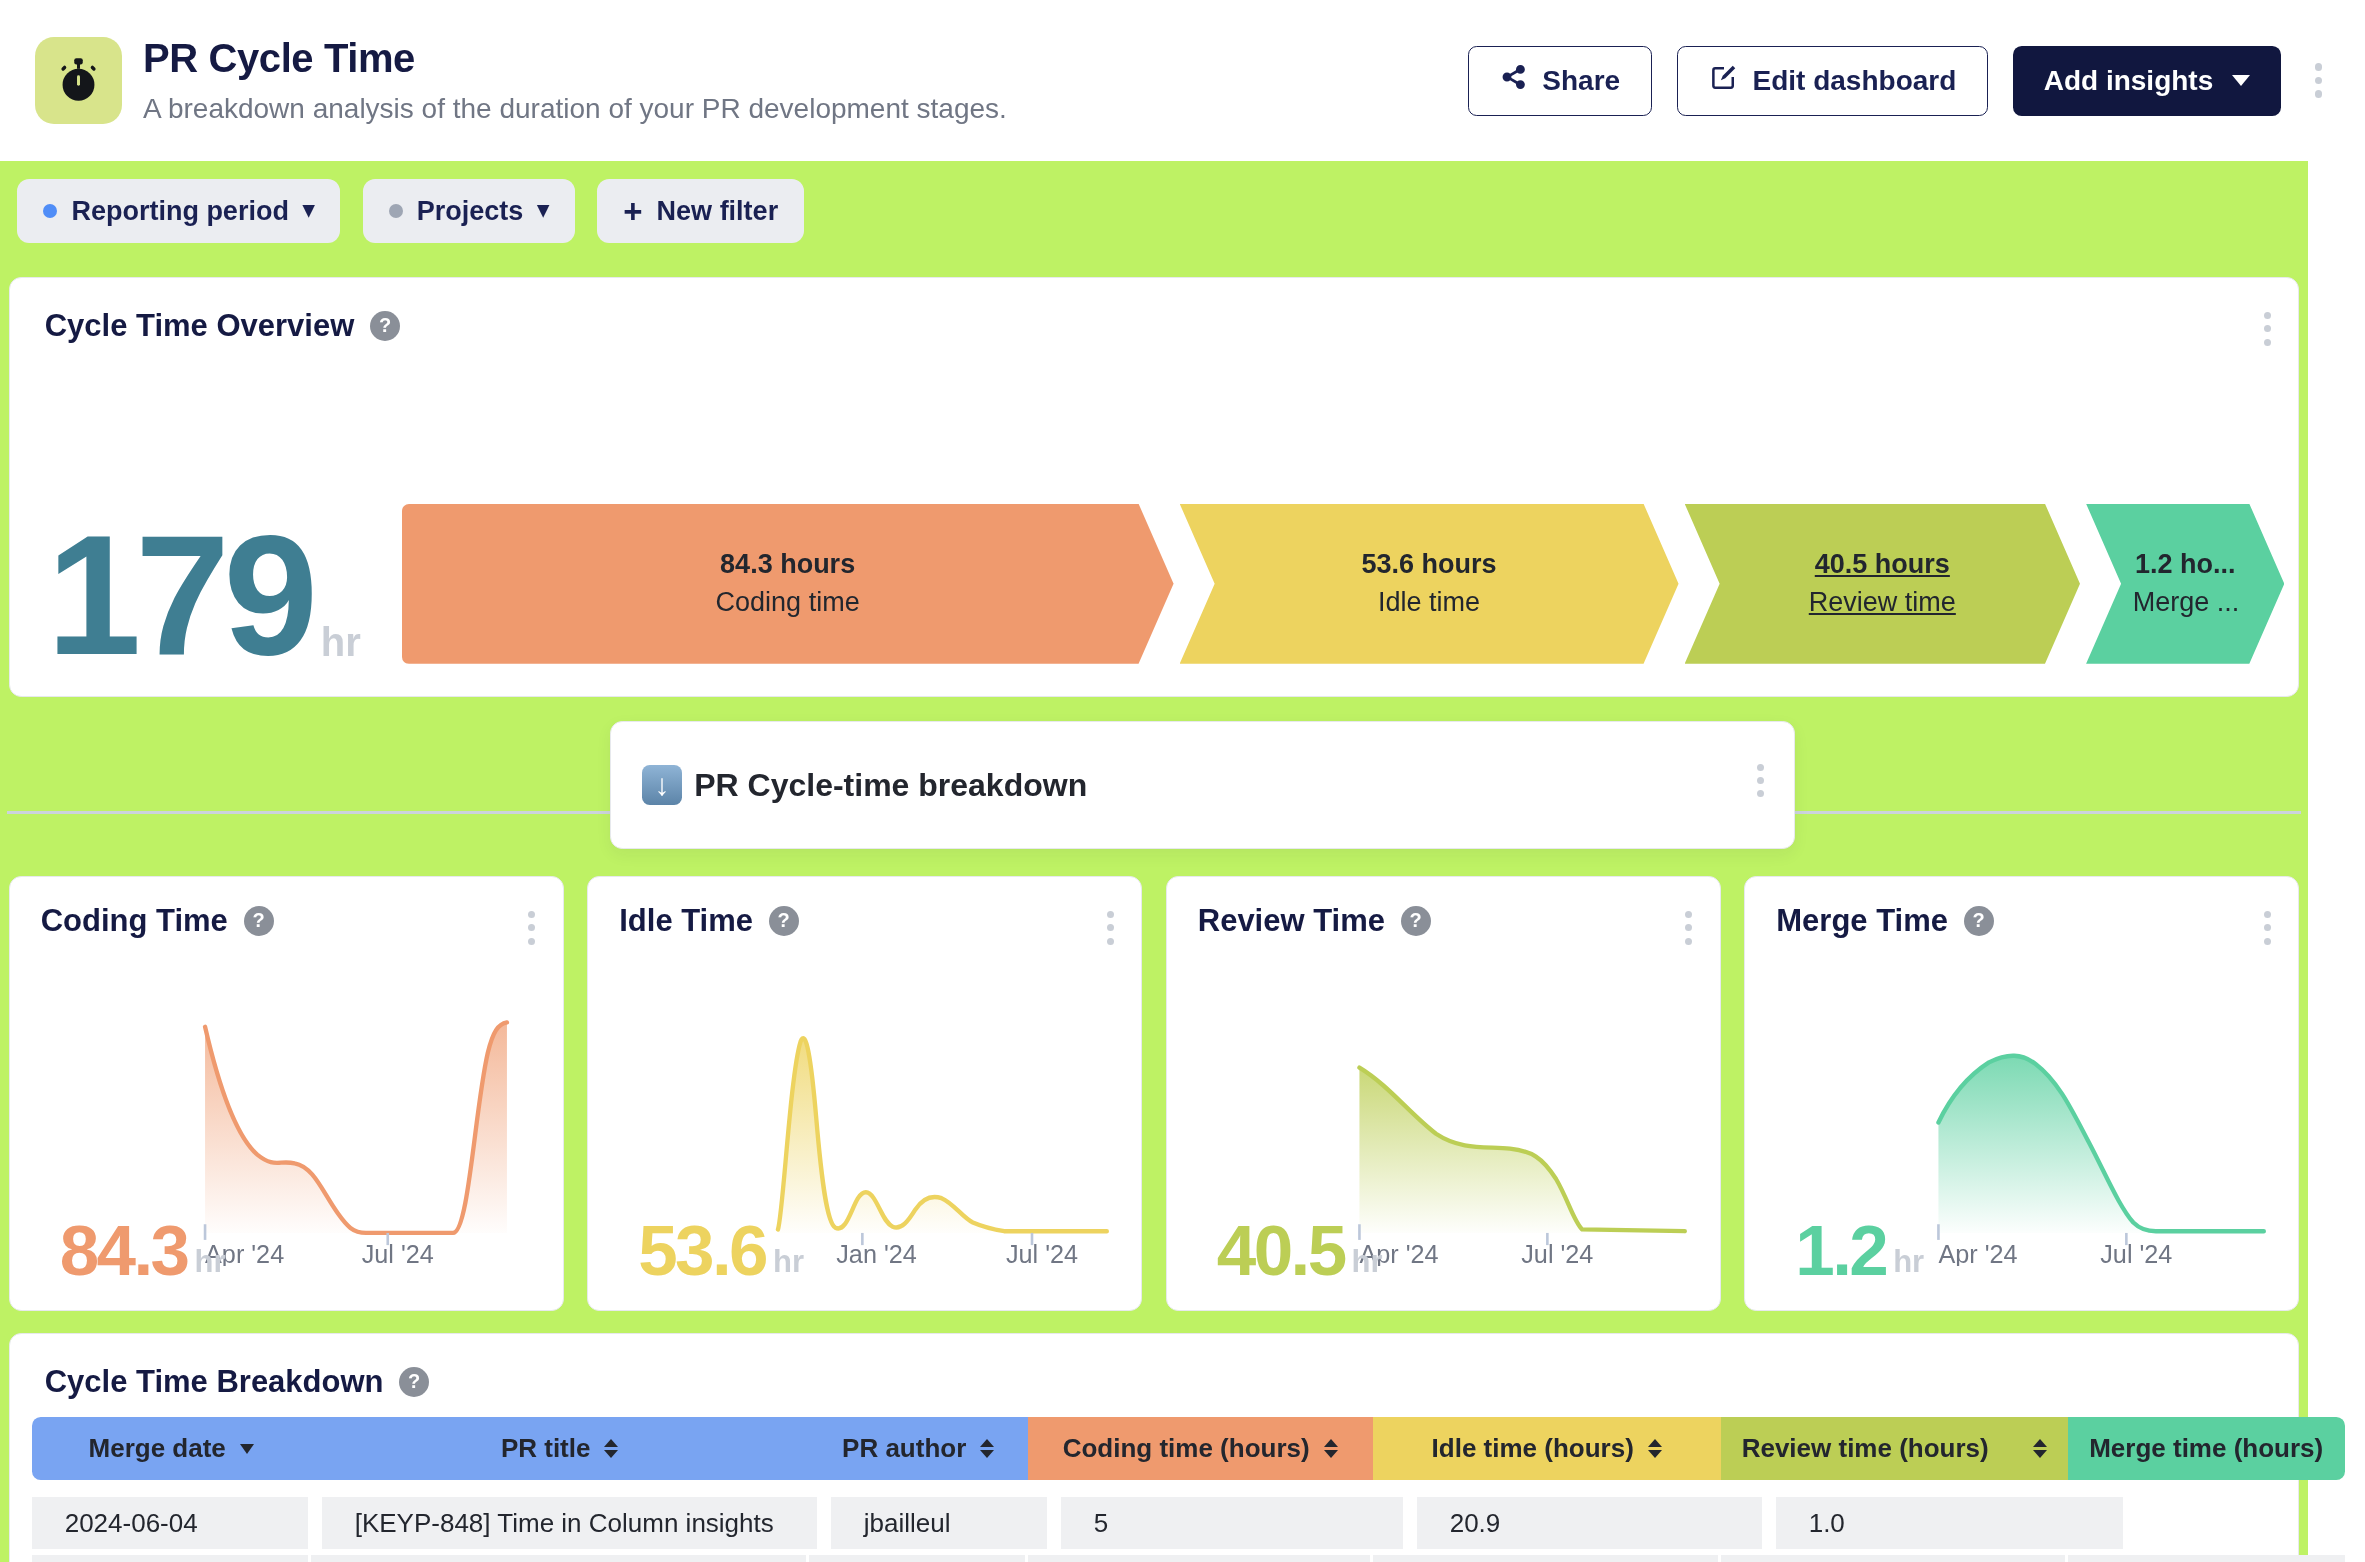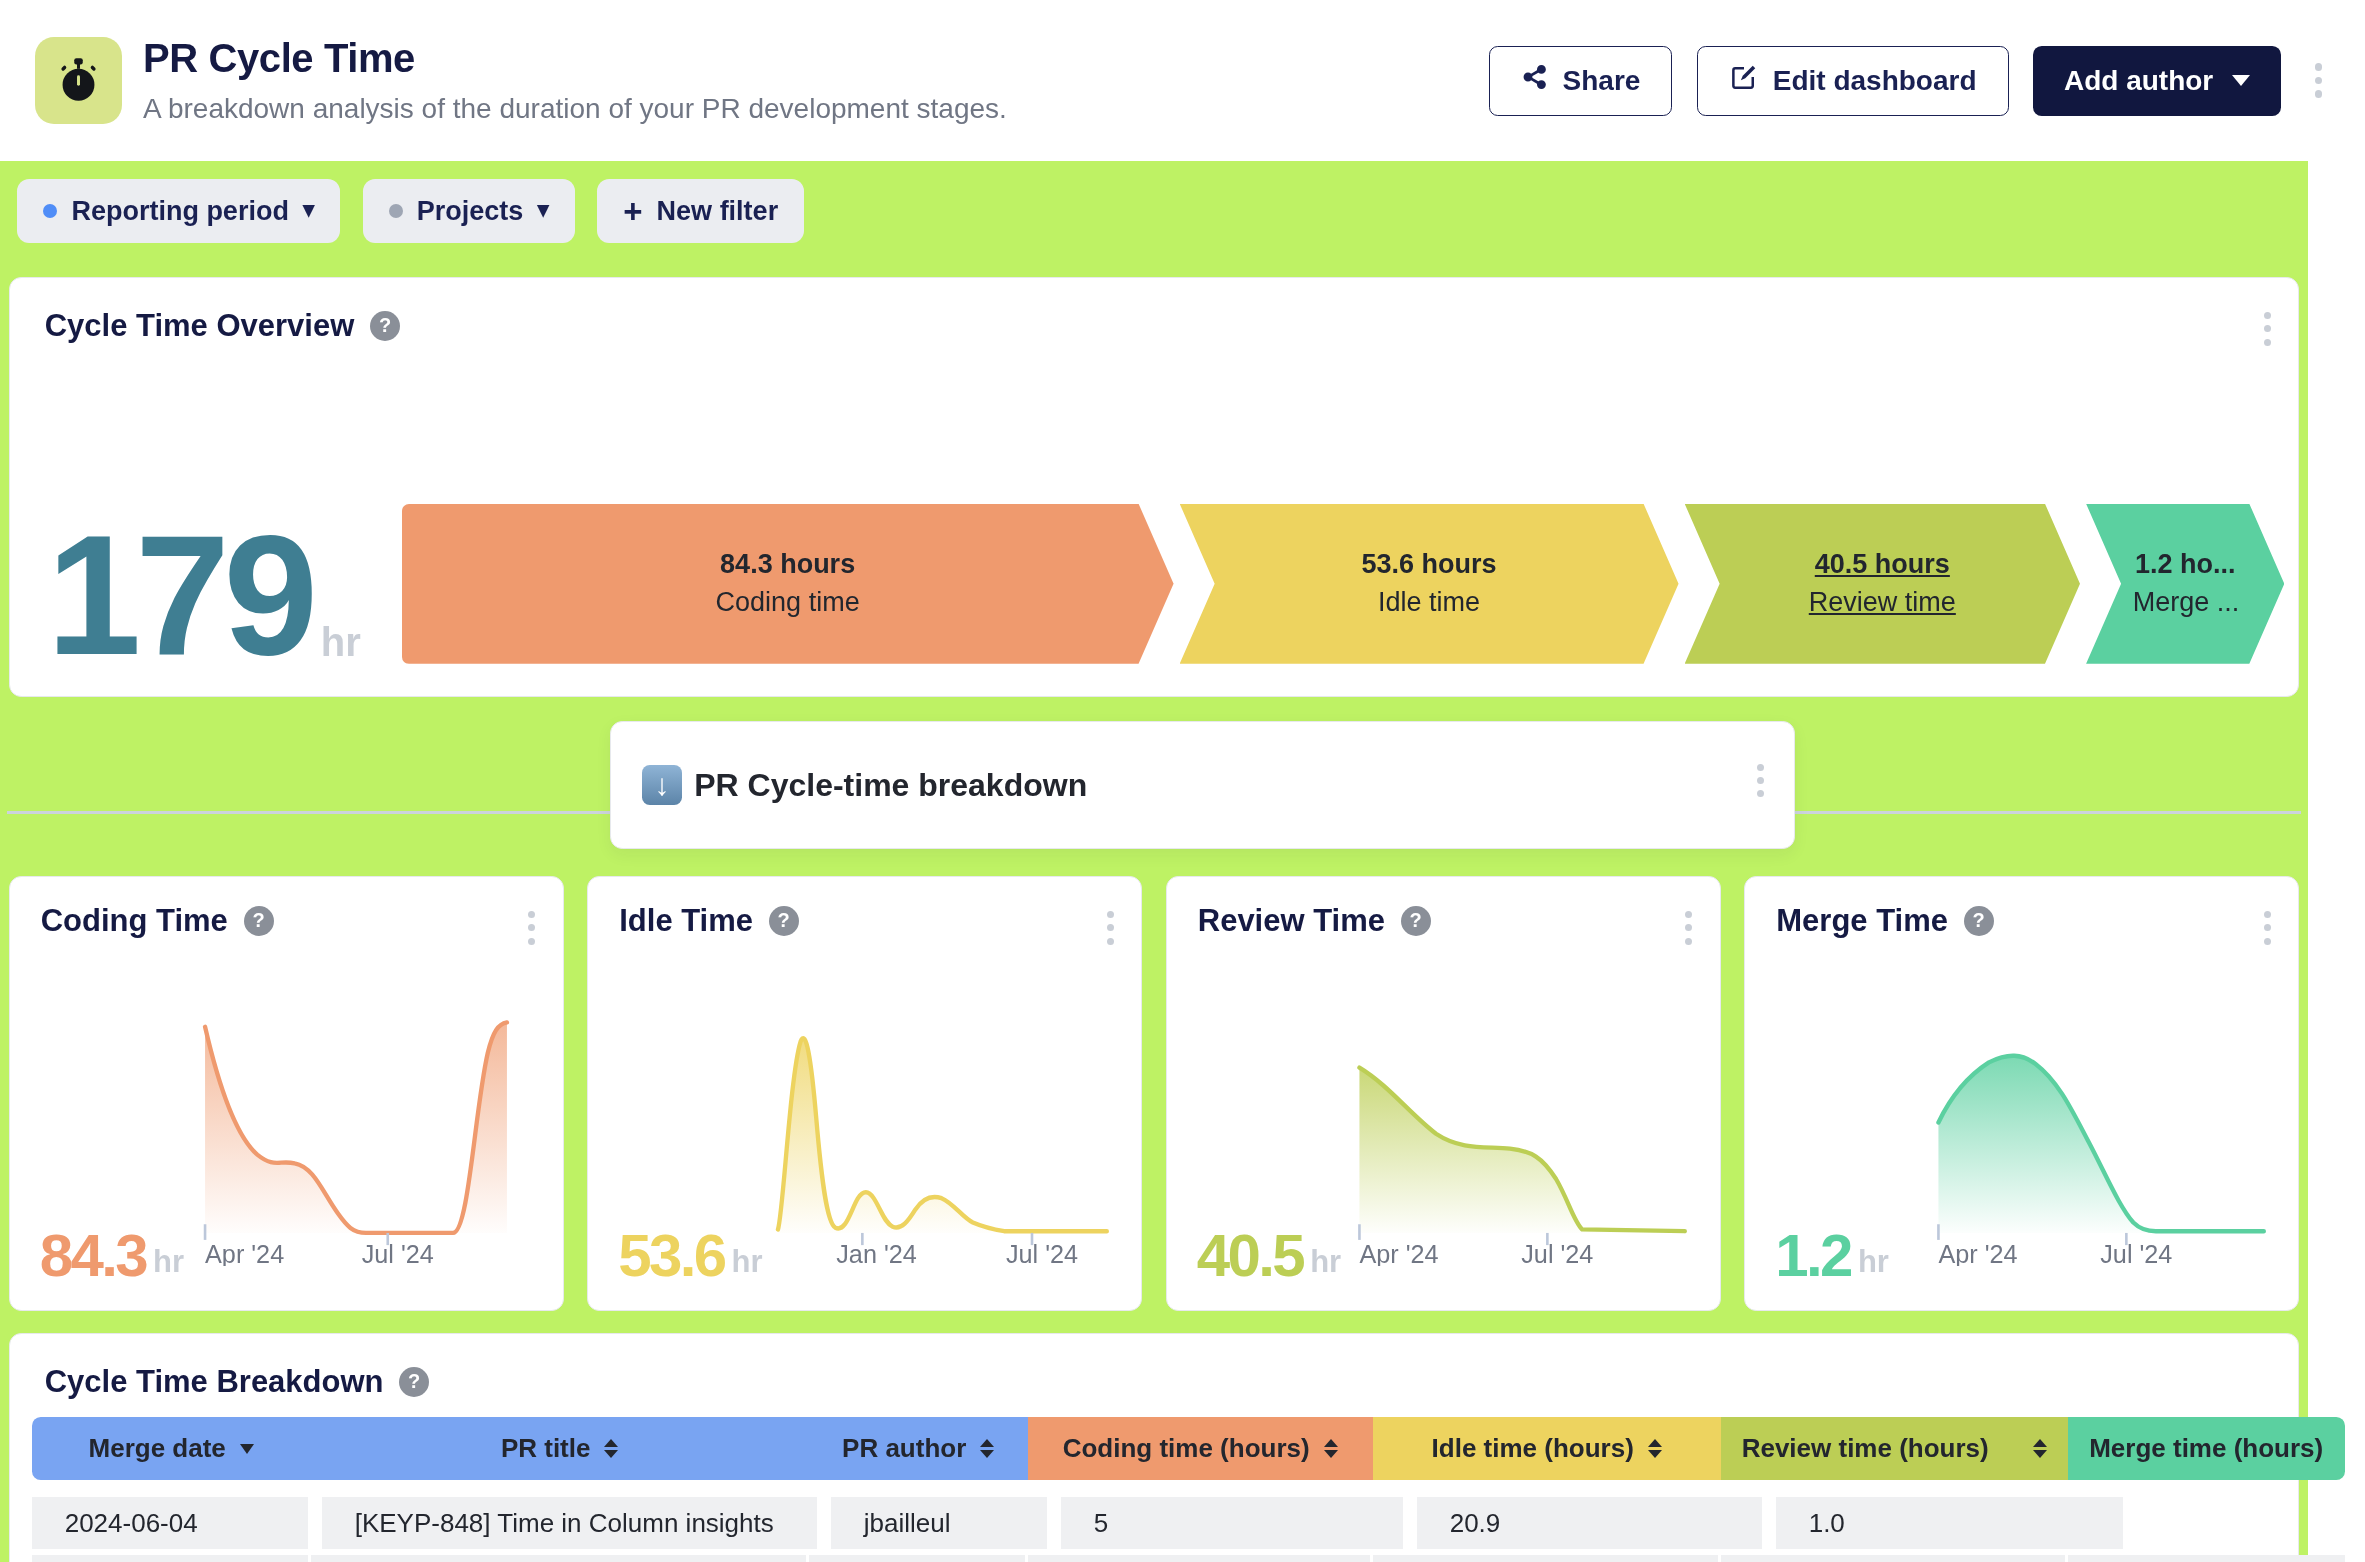--- a/index.html
+++ b/index.html
@@ -73,21 +73,21 @@
                 color:#fff; font-size:30px; font-weight:700; display:inline-flex; align-items:center;
                 justify-content:center; }
   .float-kebab { position:absolute; right:21px; top:33px; }
 
   
   .metrics { display:flex; gap:23.5px; margin:0 8.7px; height:435px; }
   .metric { position:relative; flex:1 1 0; }
   .metric .card-head { padding:26px 30px 0 31px; }
   .metric-chart { position:absolute; right:22.6px; bottom:44px; }
   .metric-value { position:absolute; left:30px; bottom:30px; display:flex; align-items:flex-end; }
-  .metric-value .num { font-size:60px; font-weight:700; line-height:0.8; letter-spacing:-2.6px; }
+  .metric-value .num { font-size:71px; font-weight:700; line-height:0.8; letter-spacing:-2.6px;margin-left:20px; }
   .metric-value .unit { font-size:31px; font-weight:700; color:#C9CED6; margin-left:7px; }
   .c-coding { color:#EF9A6E; } .c-idle { color:#EDD35F; } .c-review { color:#BCCE55; } .c-merge { color:#5BD0A0; }
   .tick-label { font-size:29px; fill:#707684; }
   .tick-mark { stroke:#BCC7DA; stroke-width:3; }
 
   
   .table-card { position:relative; margin:22px 8.7px 0 8.7px; height:366px; }
   .table-head-row, .table-row, .table-row-partial {
       display:grid; grid-template-columns:279px 498px 219px 345px 348px 347px 277px;
       margin:0 22px; }
@@ -145,21 +145,21 @@
     <div class="btn btn-outline">
       <span>
         <svg width="30" height="30" viewBox="0 0 24 24" fill="none" stroke="#1A2153" stroke-width="2">
           <path d="M12 5 H5 a1.5 1.5 0 0 0 -1.5 1.5 V19 a1.5 1.5 0 0 0 1.5 1.5 H17.5 A1.5 1.5 0 0 0 19 19 V12"></path>
           <path d="M9.5 14.5 L11 11 L19 3 L21 5 L13 13 Z" fill="#1A2153" stroke="none"></path>
         </svg>
       </span>
       <span>Edit dashboard</span>
     </div>
     <div class="btn btn-primary">
-      <span>Add author</span>
+      <span>Add insights</span>
       <span class="caret-down"></span>
     </div>
     <div class="kebab">
         <i></i>
         <i></i>
         <i></i>
       </div>
   </div>
 </div>
 

